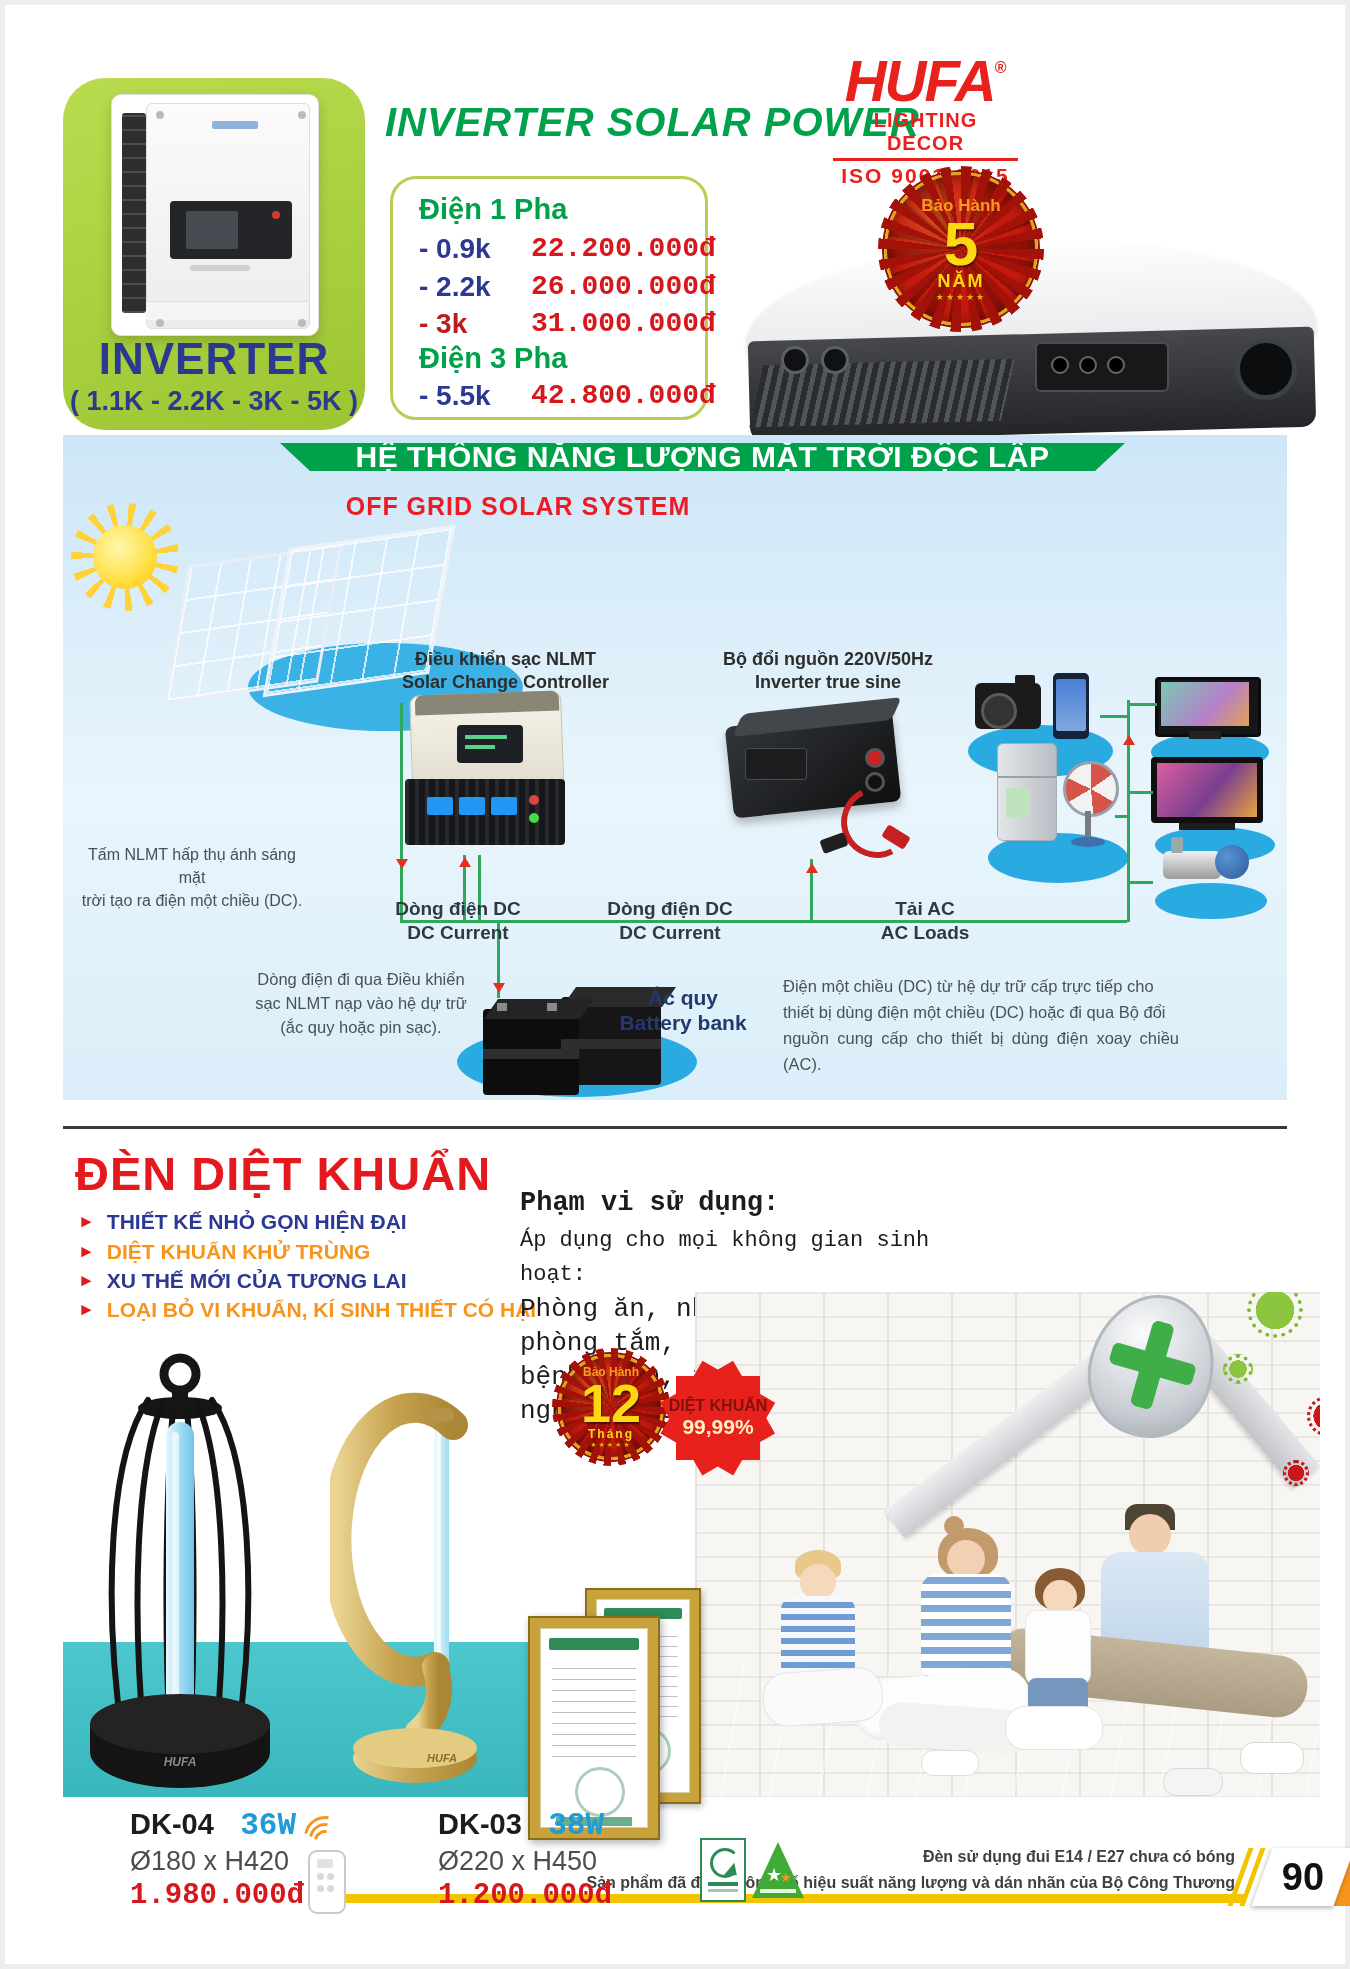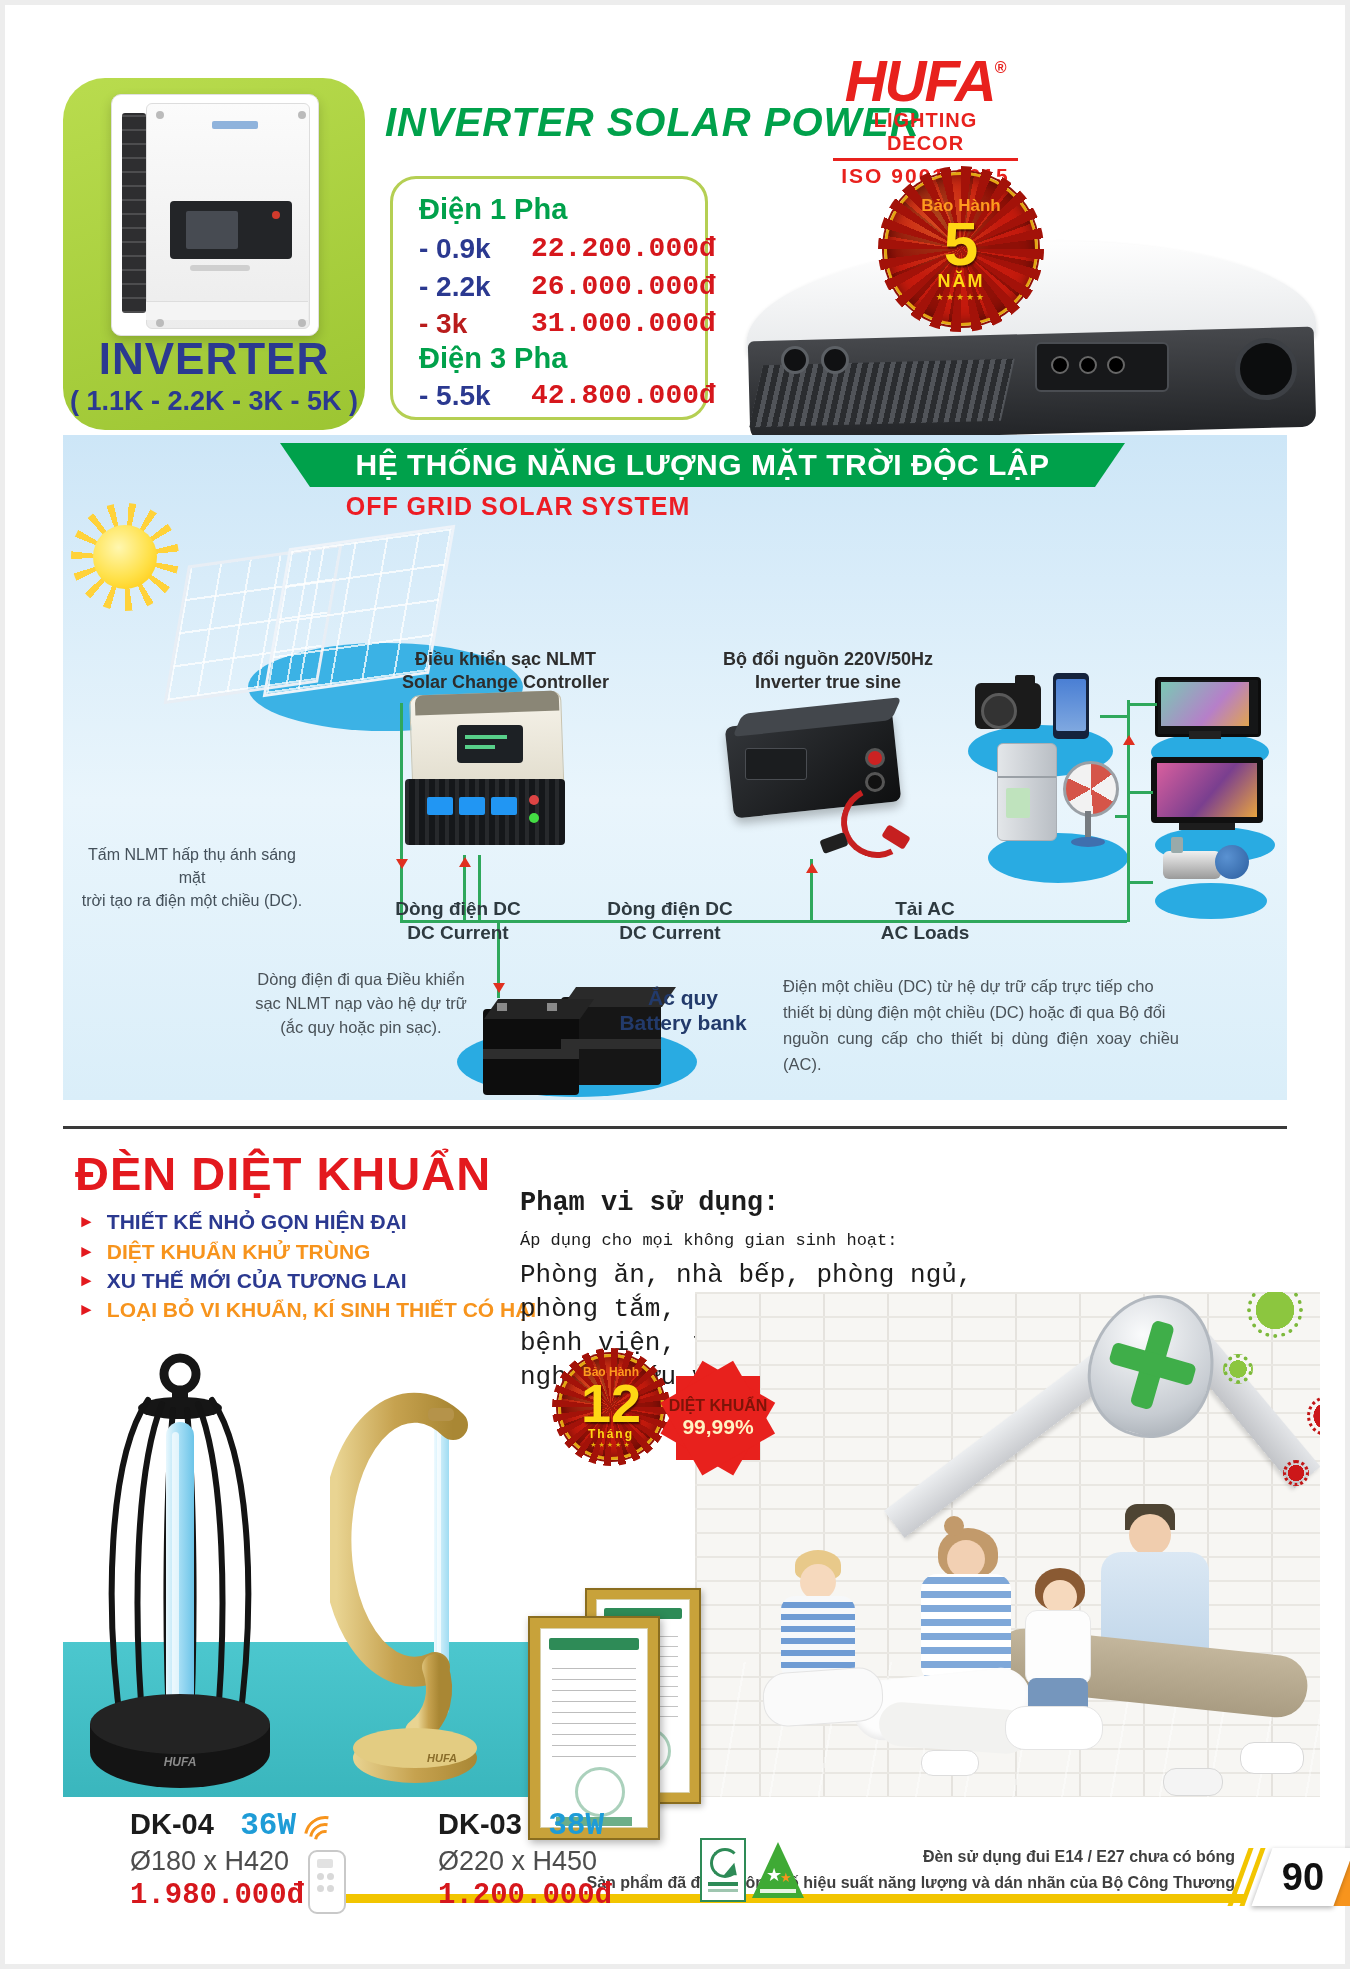--- a/index.html
+++ b/index.html
@@ -111,21 +111,21 @@
 
   <div class="rosette" style="left:884px;top:172px;width:148px;height:148px">
     <div class="r-top" style="font-size:17px">Bảo Hành</div>
     <div class="r-num" style="font-size:62px">5</div>
     <div class="r-unit" style="font-size:18px">NĂM</div>
     <div class="r-stars" style="font-size:9px">★★★★★</div>
   </div>
 
   <div class="abs" style="left:63px;top:435px;width:1224px;height:665px;background:linear-gradient(180deg,#cde6f7 0%,#e9f5fc 55%,#daeef9 100%)">
 
-    <div class="abs ctr" style="left:217px;top:8px;width:845px;height:44px;background:#00A14B;
+    <div class="abs ctr" style="left:217px;top:8px;width:845px;height:28px;background:#00A14B;
                 clip-path:polygon(0 0,100% 0,calc(100% - 30px) 100%,30px 100%);
                 display:flex;align-items:center;justify-content:center">
       <span style="color:#fff;font-weight:800;font-size:30px;letter-spacing:.5px">HỆ THỐNG NĂNG LƯỢNG MẶT TRỜI ĐỘC LẬP</span>
     </div>
     <div class="abs ctr" style="left:240px;top:57px;width:430px;font-size:25px;font-weight:800;color:#ed1c24;letter-spacing:1px">OFF GRID SOLAR SYSTEM</div>
 
     <div class="abs" style="left:8px;top:68px;width:108px;height:108px;border-radius:50%;
                 background:repeating-conic-gradient(from 4deg,#ffd23a 0deg 8deg,rgba(255,210,58,0) 8deg 24deg)">
       <div class="abs" style="inset:20%;border-radius:50%;background:radial-gradient(circle at 40% 35%,#fff7b0,#ffe14a 55%,#ffc400)"></div>
     </div>
@@ -287,21 +287,21 @@
   </div>
   <div class="abs" style="left:78px;top:1269px;font-size:21px;font-weight:800">
     <span class="bullet-arrow">►</span><span class="c-navy">XU THẾ MỚI CỦA TƯƠNG LAI</span>
   </div>
   <div class="abs" style="left:78px;top:1298px;font-size:21px;font-weight:800">
     <span class="bullet-arrow">►</span><span class="c-orange">LOẠI BỎ VI KHUẨN, KÍ SINH THIẾT CÓ HẠI</span>
   </div>
 
   <div class="abs serif" style="left:520px;top:1188px;width:480px;color:#1c1c1c">
     <div style="font-weight:bold;font-size:27px;margin-bottom:6px">Phạm vi sử dụng:</div>
-    <div style="font-size:17px;line-height:34px">Áp dụng cho mọi không gian sinh hoạt:</div>
+    <div style="font-size:22px;line-height:34px">Áp dụng cho mọi không gian sinh hoạt:</div>
     <div style="font-size:26px;line-height:34px">Phòng ăn, nhà bếp, phòng ngủ, phòng tắm,</div>
     <div style="font-size:26px;line-height:34px">bệnh viện, trường học, phòng nghiên cứu v.v ...</div>
   </div>
 
   <div class="abs" style="left:695px;top:1292px;width:625px;height:505px;overflow:hidden;background-color:#f7f6f3;
               background-image:linear-gradient(#e9e7e2 2px,transparent 2px),linear-gradient(90deg,rgba(225,222,216,.8) 2px,transparent 2px);
               background-size:64px 24px">
     <div class="abs" style="left:0;bottom:0;width:100%;height:135px;
          background:linear-gradient(180deg,#e8e7e3,#d6d5d0);
          background-image:repeating-linear-gradient(100deg,rgba(255,255,255,.4) 0 2px,transparent 2px 48px)"></div>

